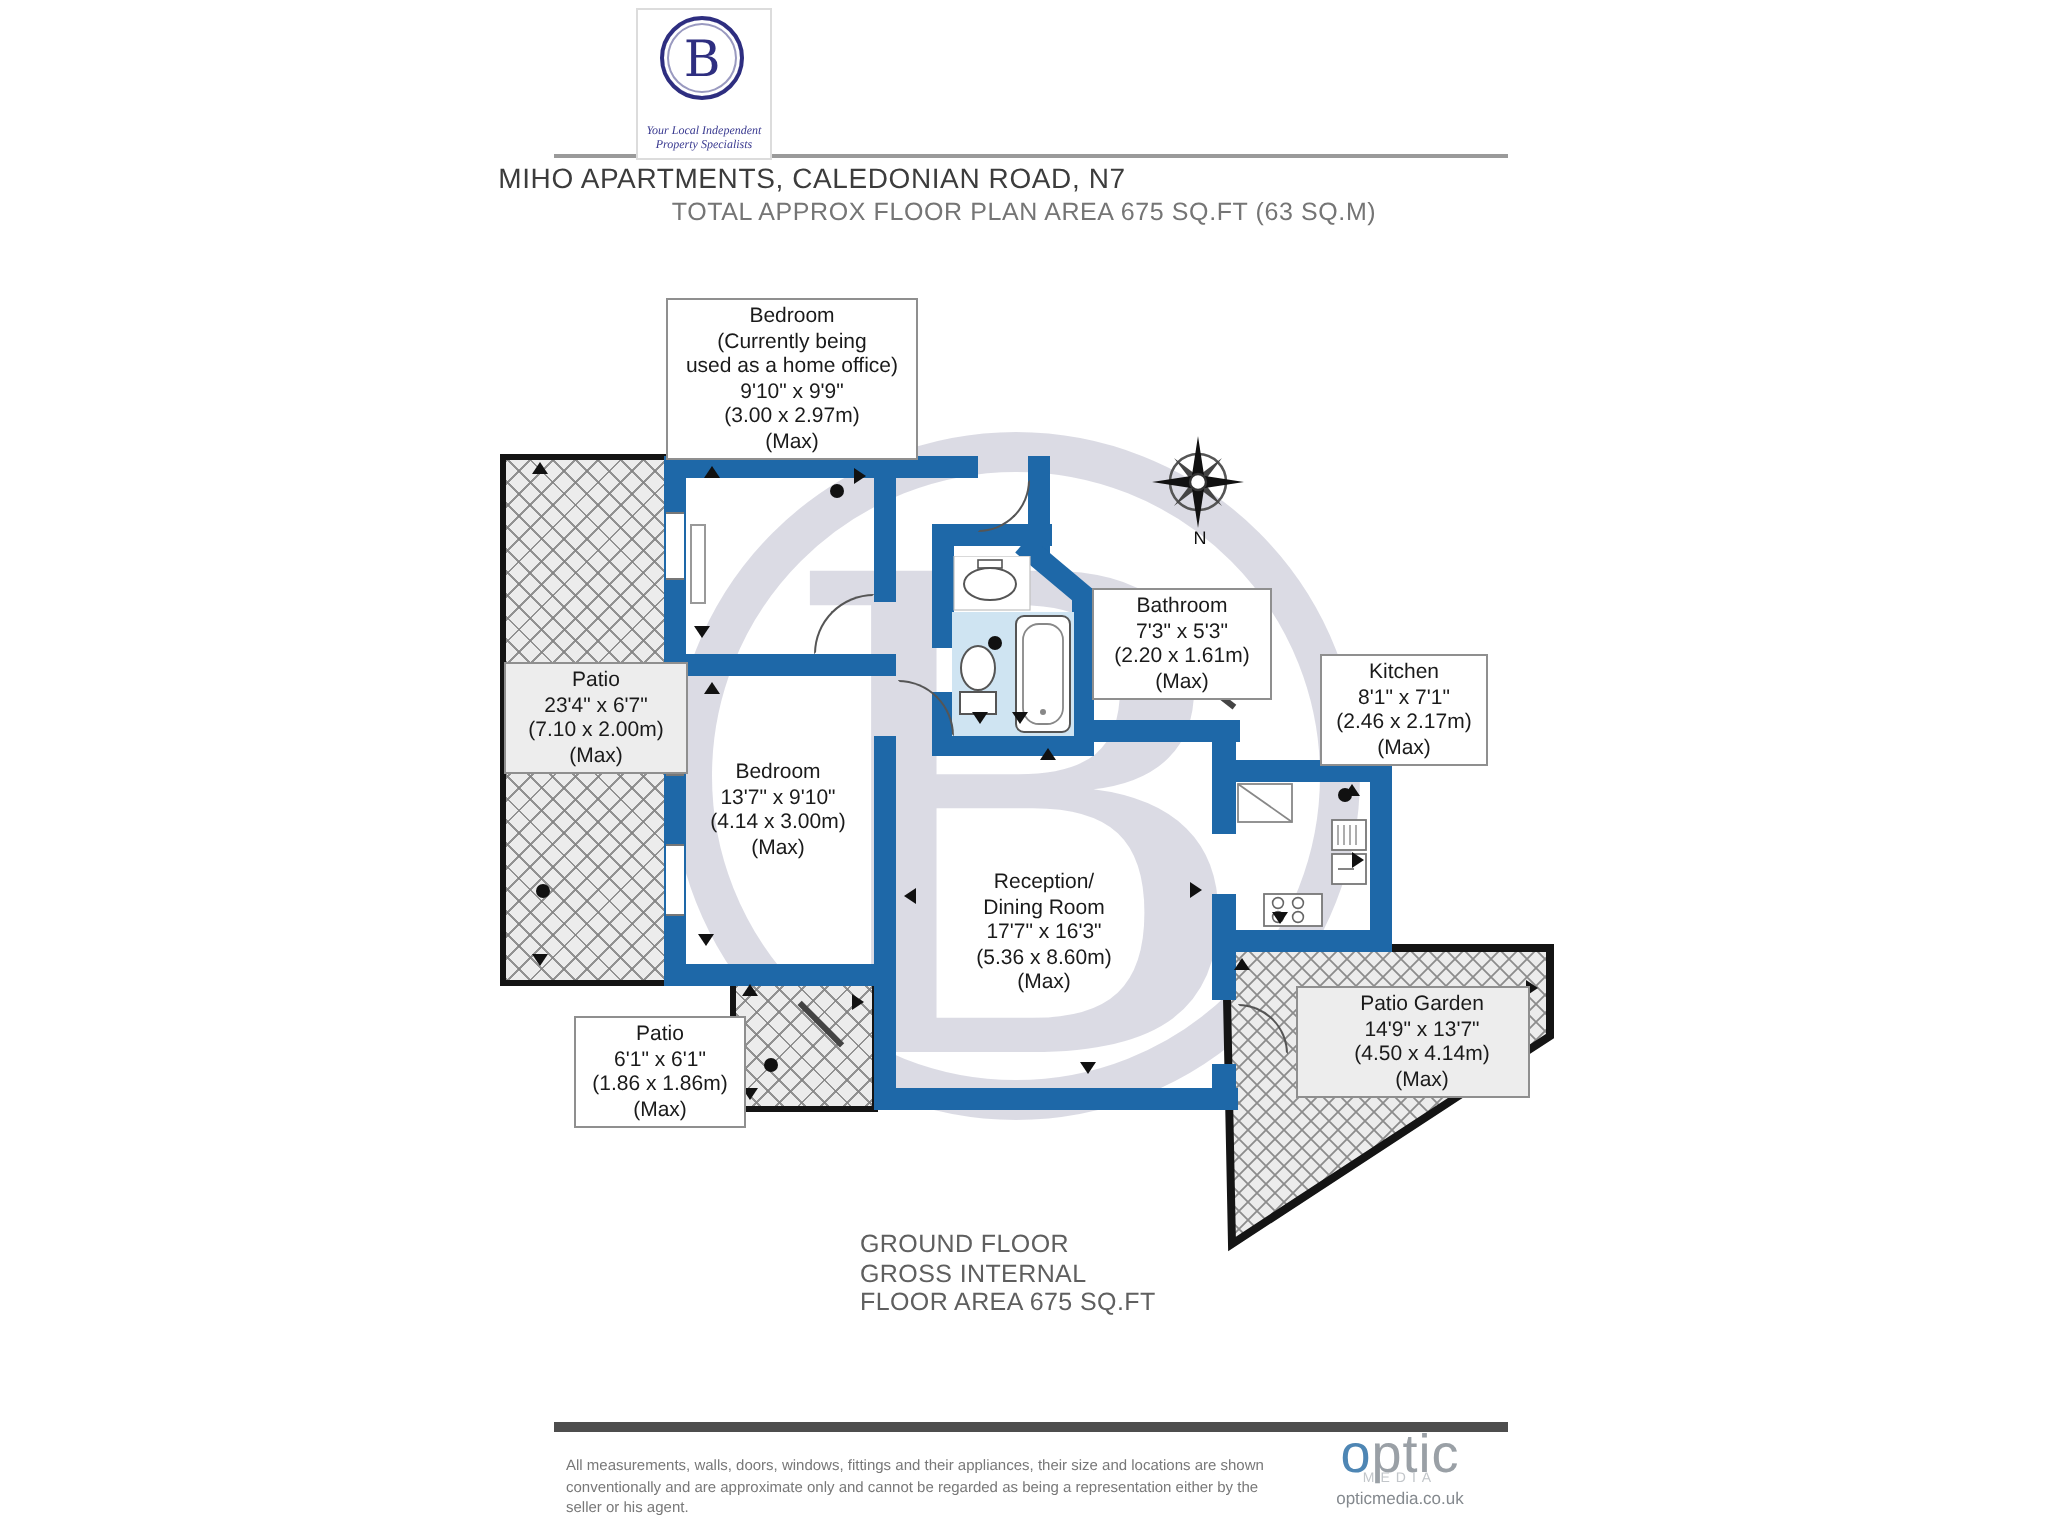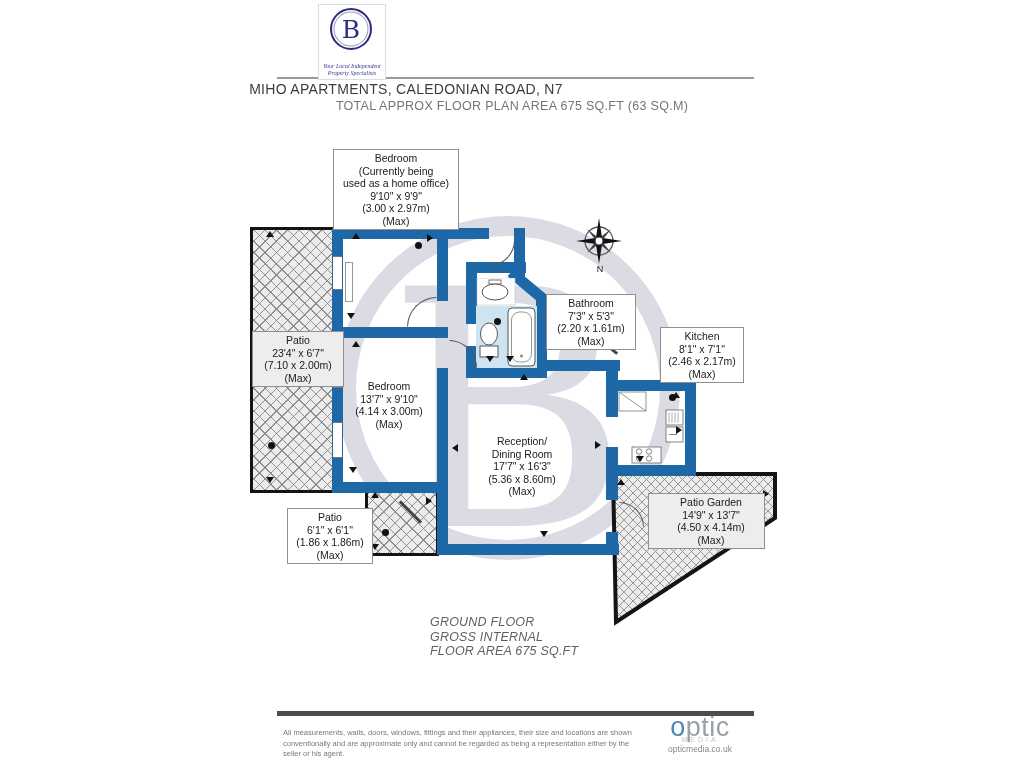--- a/index.html
+++ b/index.html
@@ -45,21 +45,21 @@
   .logo-circle{position:absolute;left:11px;top:3px;width:42px;height:42px;border:2.5px solid #2e2e80;
      border-radius:50%;box-sizing:border-box;display:flex;align-items:center;justify-content:center;
      box-shadow:inset 0 0 0 1.5px #fff,inset 0 0 0 2.5px #9a9ac0;}
   .logo-b{font-family:"DejaVu Serif",serif;font-size:25px;color:#2e2e80;}
   .logo-tag{position:absolute;left:0;bottom:2px;width:100%;font-size:6px;line-height:7px;color:#3a3a90;
      font-style:italic;text-align:center;white-space:pre-line;font-family:"Liberation Serif",serif;}
   .hline{left:277px;top:77px;width:477px;height:2px;background:#9a9a9a;z-index:2;}
   .title{left:0;top:81px;width:812px;text-align:center;font-size:14px;color:#3c3c3c;letter-spacing:.3px;z-index:2;}
   .subtitle{left:0;top:99px;width:1024px;text-align:center;font-size:12.5px;color:#757575;letter-spacing:.3px;z-index:2;}
   .gf-note{left:430px;top:615px;font-size:12.5px;line-height:14.5px;color:#5f5f5f;white-space:pre-line;
-     letter-spacing:.2px;z-index:2;font-style:italic;}
+     letter-spacing:.2px;z-index:2;}
   
   .fbar{left:277px;top:711px;width:477px;height:5px;background:#4d4d4d;z-index:2;}
   .disclaimer{left:283px;top:728px;width:352px;font-size:7.5px;line-height:10.5px;color:#787878;z-index:2;}
   .optic{left:648px;top:714px;width:104px;text-align:center;z-index:2;}
   .optic-word{font-size:27px;line-height:26px;color:#9aa0a6;letter-spacing:.5px;}
   .optic-o{color:#4e86b4;}
   .optic-media{font-size:7px;letter-spacing:3px;color:#c2c6ca;margin-top:-4px;}
   .optic-url{font-size:8.5px;color:#84898e;margin-top:1px;}
   .north{left:590px;top:264px;width:20px;text-align:center;font-size:9px;color:#111;z-index:30;}
   svg{display:block;}

